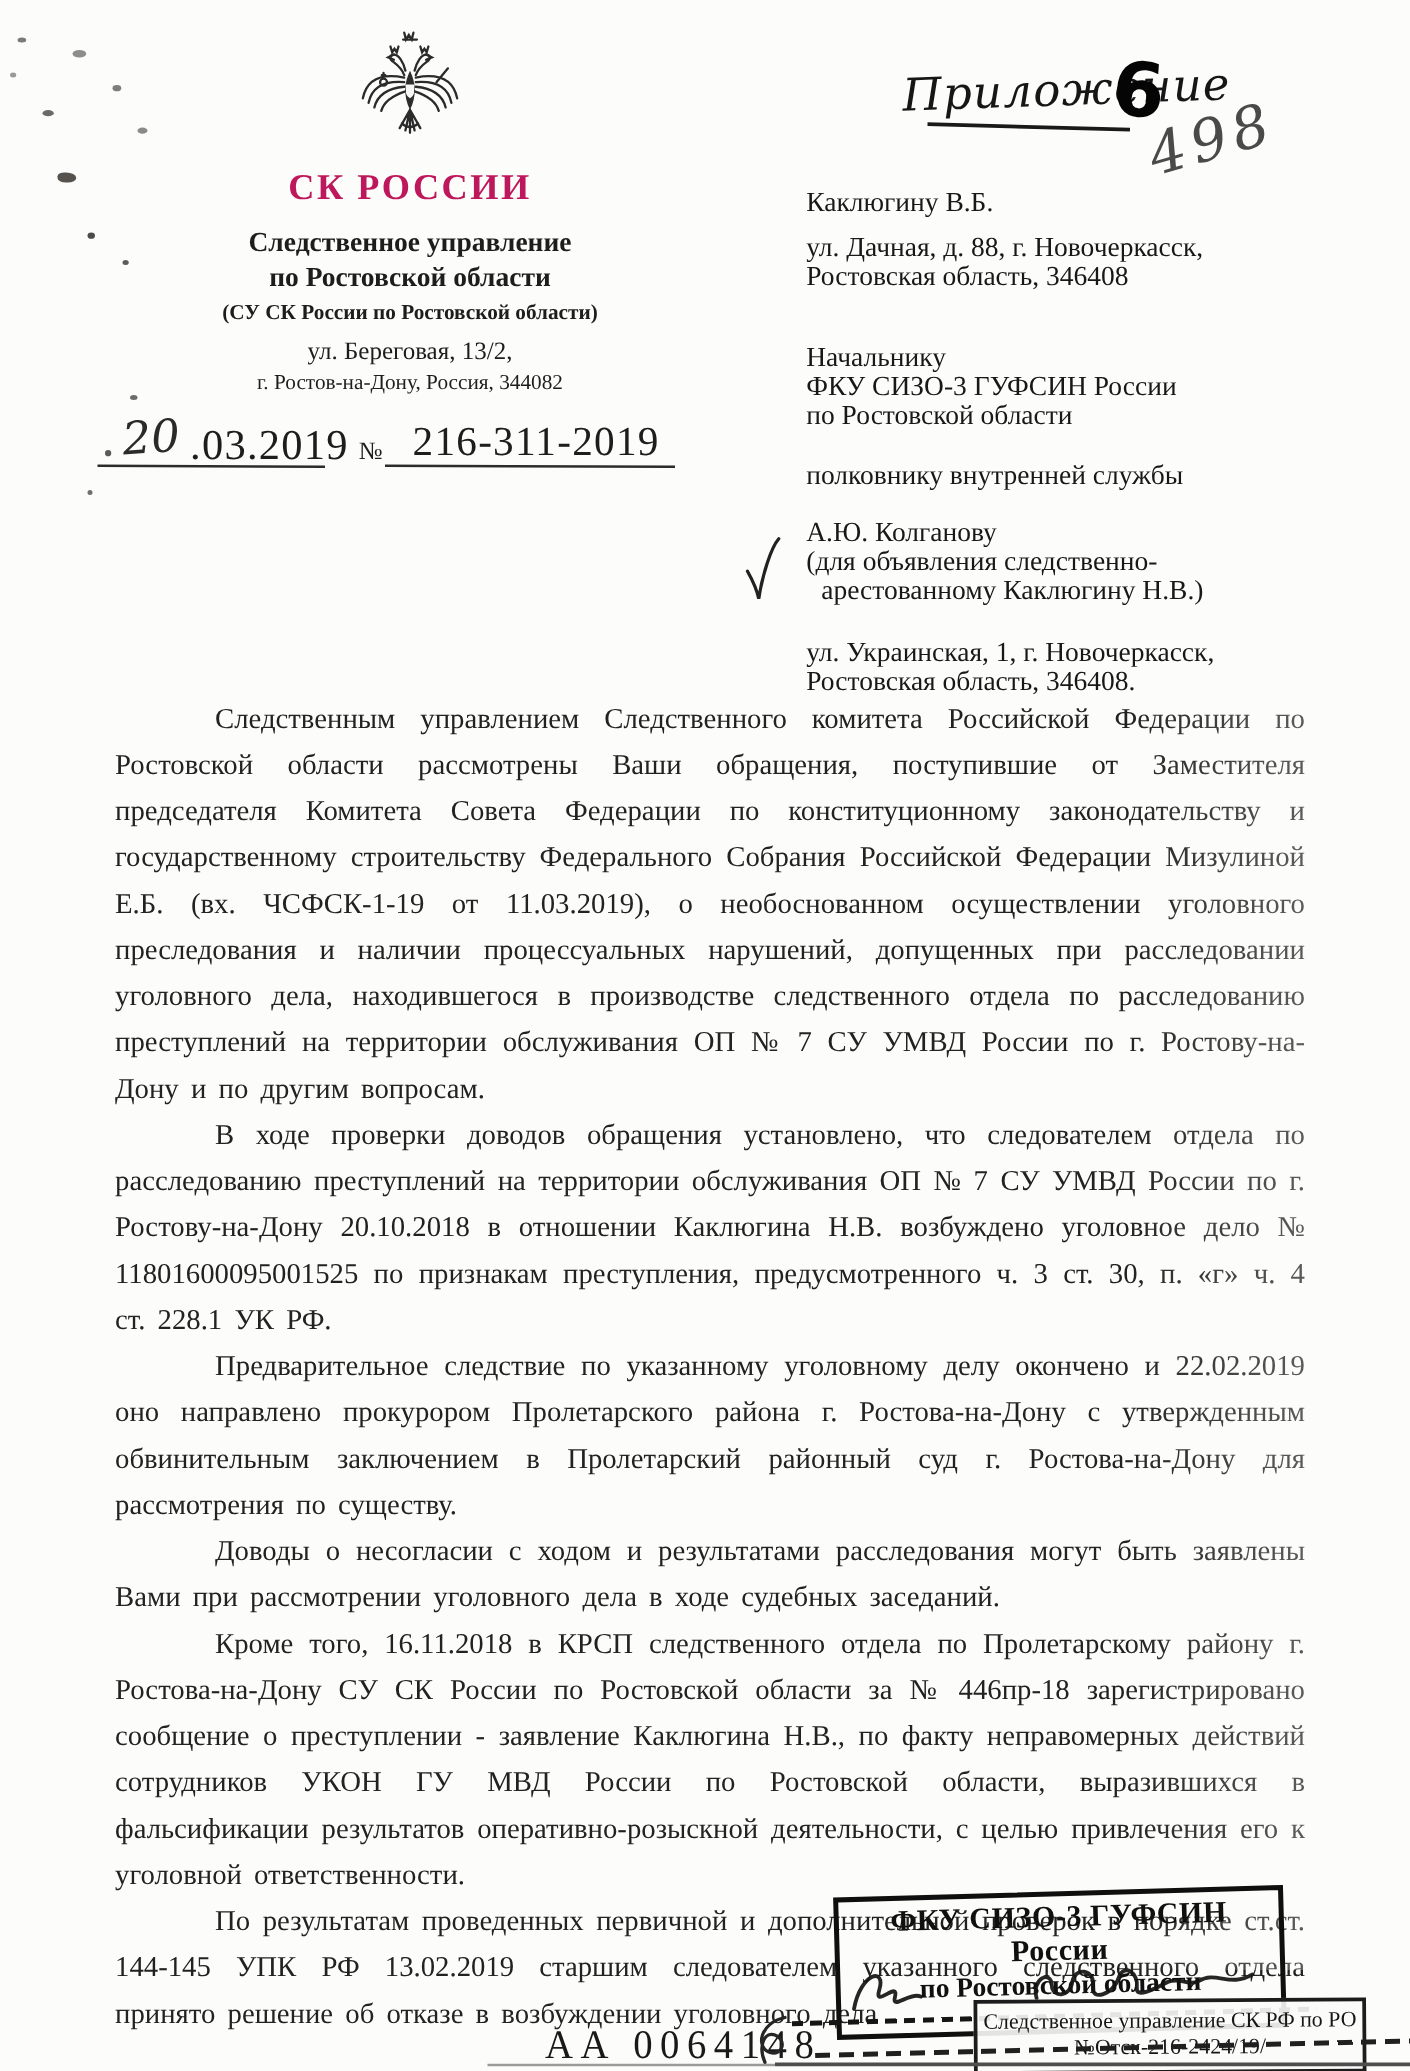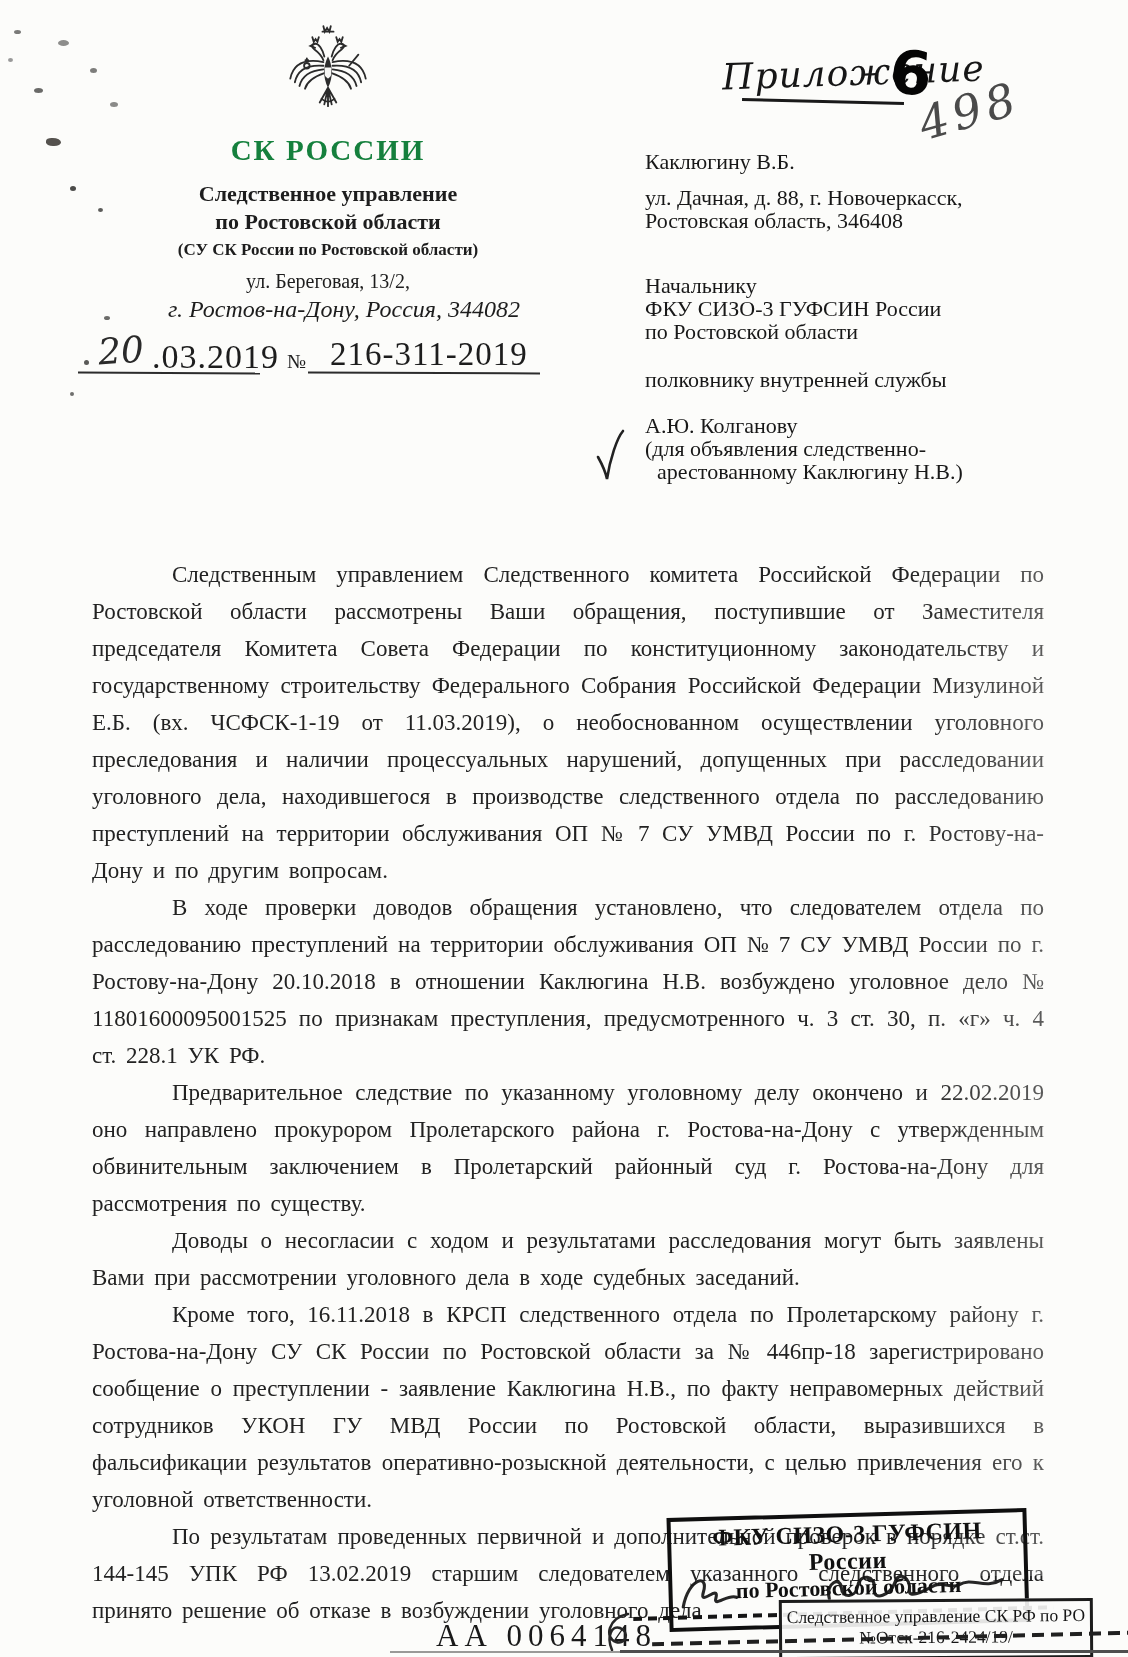--- a/index.html
+++ b/index.html
@@ -4,26 +4,26 @@
 <style>
   html,body{margin:0;padding:0;background:#e8e8e6;}
   .page{
     position:relative;width:1128px;height:1657px;margin:0 auto;
     background:#fcfcfa;overflow:hidden;
     font-family:"Liberation Serif",serif;color:#1d1d1d;
   }
   
   .letterhead{position:absolute;left:108px;top:0;width:440px;text-align:center;}
   .emblem{position:absolute;left:174px;top:22px;width:92px;height:104px;}
-  .org-title{position:absolute;left:0;top:134px;width:440px;font-size:29px;font-weight:bold;letter-spacing:2px;color:#15803d;}
+  .org-title{position:absolute;left:0;top:134px;width:440px;font-size:29px;font-weight:bold;letter-spacing:2px;color:#be185d;}
   .org-line1{position:absolute;left:0;top:181px;width:440px;font-size:22px;font-weight:bold;}
   .org-line2{position:absolute;left:0;top:209px;width:440px;font-size:22px;font-weight:bold;}
   .org-abbrev{position:absolute;left:0;top:240px;width:440px;font-size:17px;font-weight:bold;}
   .addr1{position:absolute;left:0;top:270px;width:440px;font-size:20px;}
-  .addr2{position:absolute;left:16px;top:296px;width:440px;font-size:24px;font-style:italic;}
+  .addr2{position:absolute;left:0;top:296px;width:440px;font-size:17px;}
   
   .date-row{position:absolute;left:0;top:0;width:1128px;height:60px;}
   .hw-day{position:absolute;left:98px;top:330px;font-size:36px;font-style:italic;font-family:"DejaVu Serif",serif;color:#2a2a2a;transform:rotate(-4deg);}
   .date-printed{position:absolute;left:152px;top:338px;font-size:34px;letter-spacing:1px;}
   .date-line1{position:absolute;left:78px;top:372px;width:182px;height:0;border-bottom:2.5px solid #2c2c2c;transform:rotate(.3deg);}
   .num-sign{position:absolute;left:287px;top:350px;font-size:20px;}
   .doc-number{position:absolute;left:330px;top:336px;font-size:33px;letter-spacing:1px;}
   .date-line2{position:absolute;left:308px;top:372px;width:232px;height:0;border-bottom:2.5px solid #2c2c2c;transform:rotate(.2deg);}
   
   .hw-appendix{position:absolute;left:722px;top:52px;font-size:36px;font-style:italic;font-family:"DejaVu Serif",serif;color:#161616;transform:rotate(-2deg);letter-spacing:1px;}
@@ -156,20 +156,22 @@
       <div>ФКУ СИЗО-3 ГУФСИН России</div>
       <div>по Ростовской области</div>
     </div>
     <div class="r-rank">полковнику внутренней службы</div>
     <div class="r-head">
       <div>А.Ю. Колганову</div>
       <div>(для объявления следственно-</div>
       <div class="indent">арестованному Каклюгину Н.В.)</div>
     </div>
     <div class="r-addr2">
+      <div>ул. Украинская, 1, г. Новочеркасск,</div>
+      <div>Ростовская область, 346408.</div>
     </div>
   </div>
 
   <svg class="checkmark" viewBox="0 0 32 56">
     <path d="M4,29 C9,38 12,46 13,51 C16,31 23,10 29,3" stroke="#222" stroke-width="2.6" fill="none" stroke-linecap="round"></path>
   </svg>
 
   <div class="body-text">
     <p>Следственным управлением Следственного комитета Российской Федерации по Ростовской области рассмотрены Ваши обращения, поступившие от Заместителя председателя Комитета Совета Федерации по конституционному законодательству и государственному строительству Федерального Собрания Российской Федерации Мизулиной Е.Б. (вх. ЧСФСК-1-19 от 11.03.2019), о необоснованном осуществлении уголовного преследования и наличии процессуальных нарушений, допущенных при расследовании уголовного дела, находившегося в производстве следственного отдела по расследованию преступлений на территории обслуживания ОП № 7 СУ УМВД России по г. Ростову-на-Дону и по другим вопросам.</p>
     <p>В ходе проверки доводов обращения установлено, что следователем отдела по расследованию преступлений на территории обслуживания ОП № 7 СУ УМВД России по г. Ростову-на-Дону 20.10.2018 в отношении Каклюгина Н.В. возбуждено уголовное дело № 11801600095001525 по признакам преступления, предусмотренного ч. 3 ст. 30, п. «г» ч. 4 ст. 228.1 УК РФ.</p>

